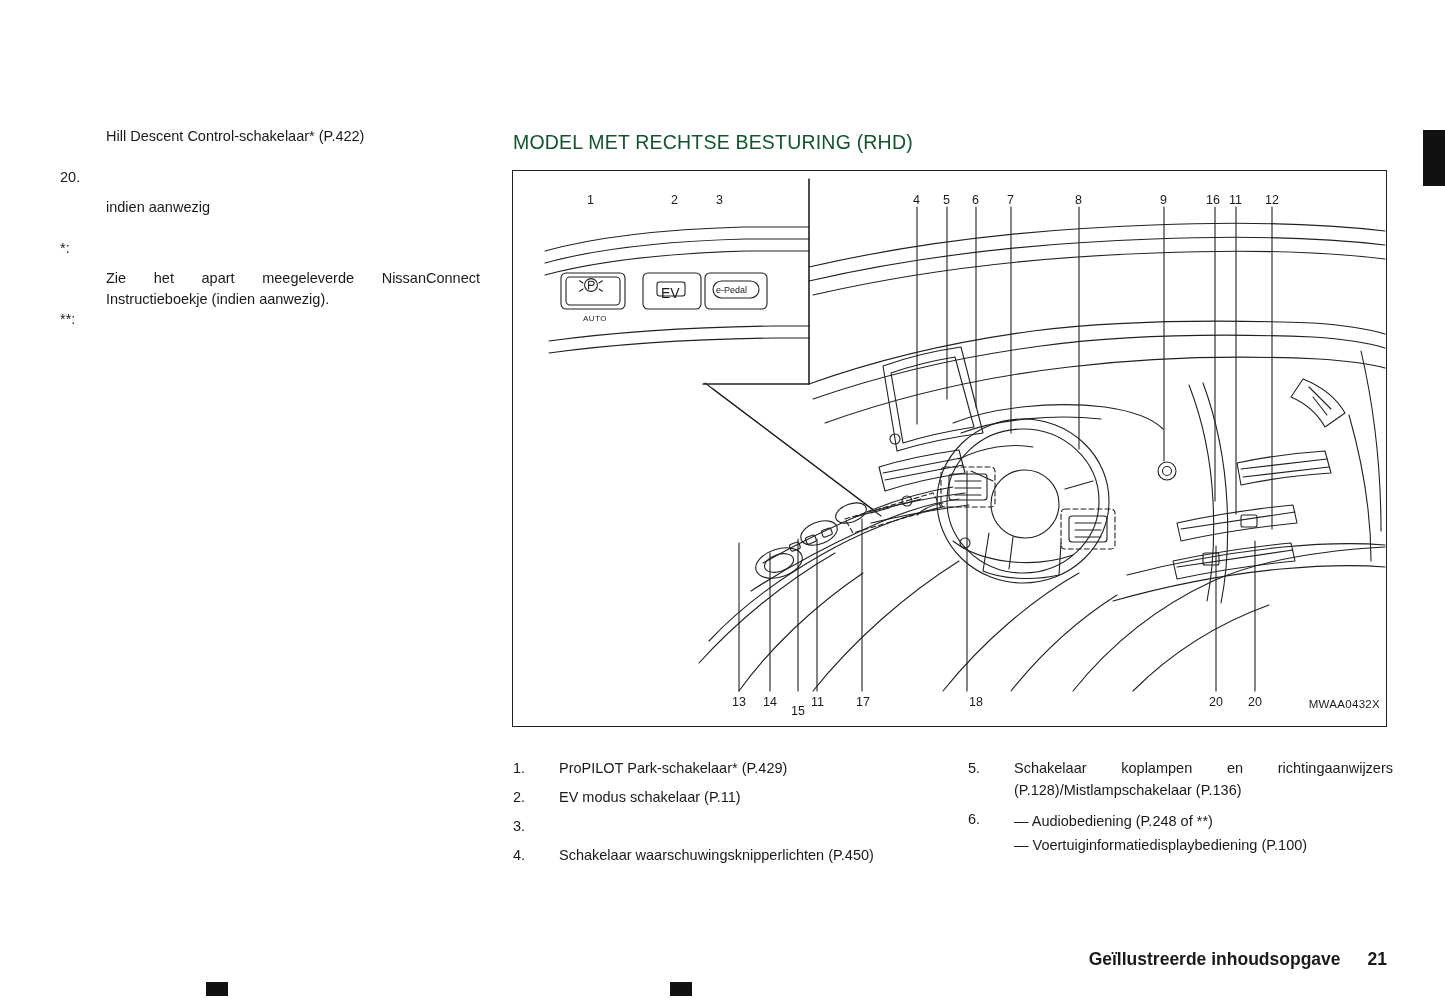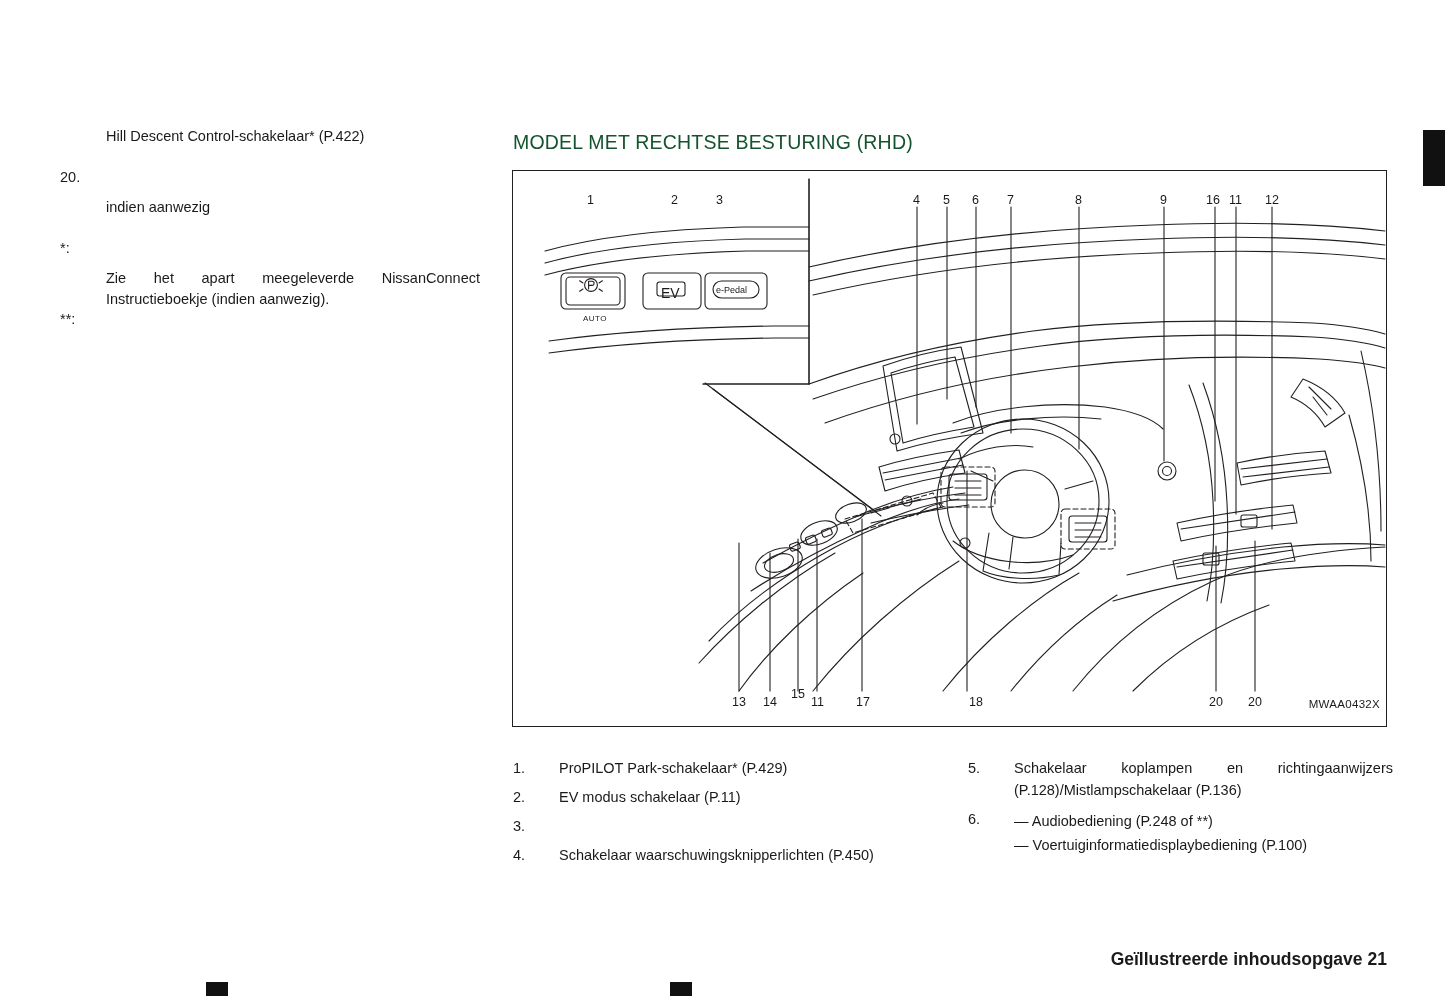--- a/index.html
+++ b/index.html
@@ -131,21 +131,21 @@
 
   
   .footer {
     position: absolute;
     right: 58px;
     bottom: 34px;
     font-size: 17.5px;
     font-weight: bold;
     display: flex;
     align-items: baseline;
-    gap: 5px;
+    gap: 27px;
   }
 </style>
 </head>
 <body>
 
 <div class="edge-tab-right"></div>
 <div class="foot-mark m1"></div>
 <div class="foot-mark m2"></div>
 
 <div class="left-notes">
@@ -338,21 +338,21 @@
   <div class="callout" style="left:459px; top:22px;">6</div>
   <div class="callout" style="left:494px; top:22px;">7</div>
   <div class="callout" style="left:562px; top:22px;">8</div>
   <div class="callout" style="left:647px; top:22px;">9</div>
   <div class="callout" style="left:693px; top:22px;">16</div>
   <div class="callout" style="left:716px; top:22px;">11</div>
   <div class="callout" style="left:752px; top:22px;">12</div>
 
   <div class="callout" style="left:219px; top:524px;">13</div>
   <div class="callout" style="left:250px; top:524px;">14</div>
-  <div class="callout" style="left:278px; top:516px;">15</div>
+  <div class="callout" style="left:278px; top:533px;">15</div>
   <div class="callout" style="left:298px; top:524px;">11</div>
   <div class="callout" style="left:343px; top:524px;">17</div>
   <div class="callout" style="left:456px; top:524px;text-align:right;">18</div>
   <div class="callout" style="left:696px; top:524px;">20</div>
   <div class="callout" style="left:735px; top:524px;">20</div>
 
   <div class="fig-code">MWAA0432X</div>
 </div>
 
 <div class="legend col-left">

